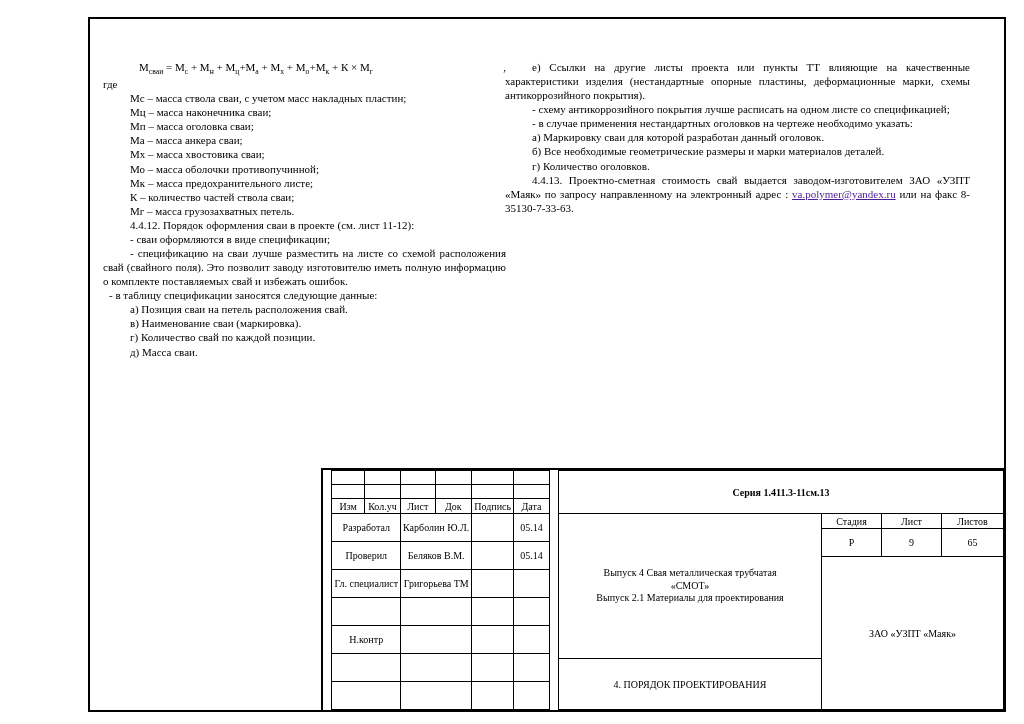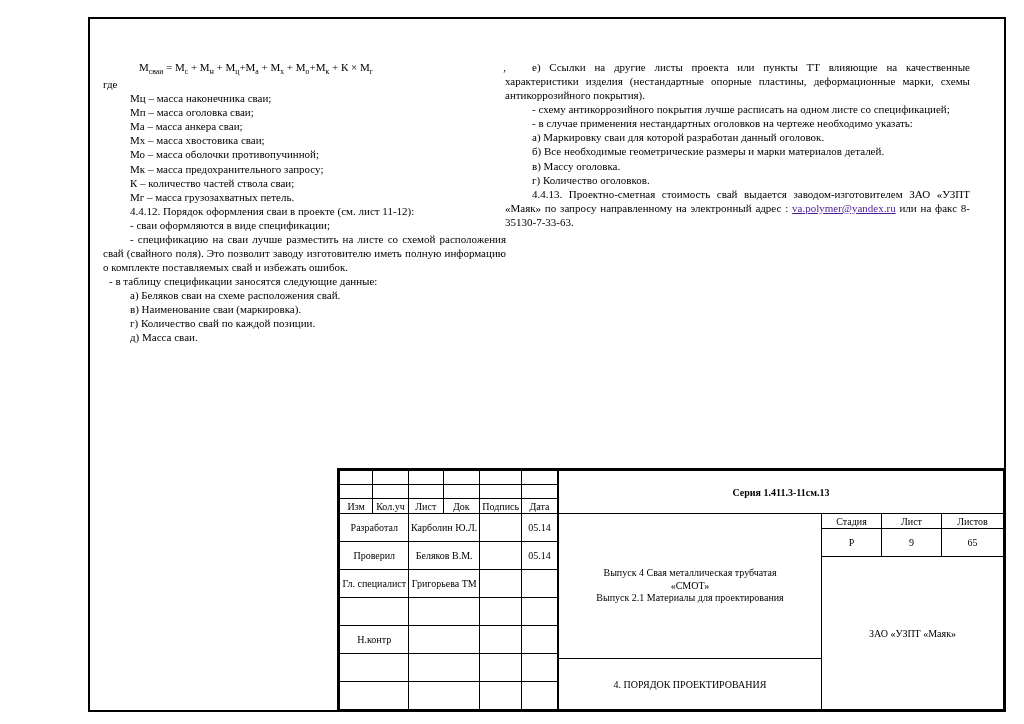--- a/index.html
+++ b/index.html
@@ -12,21 +12,21 @@
   .col p { text-indent:27px; }
   .col p.ni { text-indent:0; }
   .col p.si { text-indent:6px; }
   p.formula { display:flex; text-indent:0; padding-left:36px; }
   p.formula .tail { margin-left:auto; }
   sub { font-size:0.7em; }
   a.email { color:#4c1d95; text-decoration:underline; cursor:pointer; }
 
   
   .titleblock { position:absolute; right:0; bottom:0; display:flex; border-top:2px solid #000; border-left:2px solid #000; background:#fff; }
-  table.tb { border-collapse:collapse; table-layout:fixed; }
+  table.tb { border-collapse:collapse; table-layout:fixed;margin-left:8px; }
   table.tb td { border:1px solid #000; font-size:10px; text-align:center; vertical-align:middle; padding:0 2px; overflow:hidden; white-space:nowrap; }
   .r14 td { height:14px; } .r15 td { height:15px; } .r17 td { height:28px; }
   .r43 td { height:43px; } .r36 td { height:36px; } .r51 td { height:51px; }
   td.hdr { font-size:8.5px; }
   td.role, td.nm { text-align:left; font-size:9.5px; }
   td.dt { font-size:9.5px; }
   td.series { font-size:14px; font-weight:bold; }
   td.doc { font-size:11.5px; white-space:normal; line-height:1.25; }
   td.sh { font-size:9px; }
   td.sv { font-size:11px; }
@@ -37,45 +37,45 @@
 <body>
 
 <div class="frame">
 
   <div class="col col-left">
     <p class="formula">
       <span>М<sub>сваи</sub> = М<sub>с</sub> + М<sub>н</sub> + М<sub>ц</sub>+М<sub>а</sub> + М<sub>х</sub> + М<sub>о</sub>+М<sub>к</sub> + К × М<sub>г</sub></span>
       <span class="tail">,</span>
     </p>
     <p class="ni">где</p>
+    <p>Мс – масса ствола сваи, с учетом масс накладных пластин;</p>
     <p>Мц – масса наконечника сваи;</p>
     <p>Мп – масса оголовка сваи;</p>
     <p>Ма – масса анкера сваи;</p>
     <p>Мх – масса хвостовика сваи;</p>
     <p>Мо – масса оболочки противопучинной;</p>
-    <p>Мк – масса предохранительного запросу;</p>
+    <p>Мк – масса предохранительного листе;</p>
     <p>К  – количество частей ствола сваи;</p>
     <p>Мг – масса грузозахватных петель.</p>
     <p>4.4.12. Порядок оформления сваи в проекте (см. лист 11-12):</p>
     <p>- сваи оформляются в виде спецификации;</p>
     <p>- спецификацию на сваи лучше разместить на листе со схемой расположения свай (свайного поля). Это позволит заводу изготовителю иметь полную информацию о комплекте поставляемых свай и избежать ошибок.</p>
     <p class="si">- в таблицу спецификации заносятся следующие данные:</p>
-    <p>а) Беляков сваи на схеме расположения свай.</p>
+    <p>а) Позиция сваи на петель расположения свай.</p>
     <p>в) Наименование сваи (маркировка).</p>
     <p>г) Количество свай по каждой позиции.</p>
     <p>д) Масса сваи.</p>
   </div>
 
   <div class="col col-right">
     <p>е) Ссылки на другие листы проекта или пункты ТТ влияющие на качественные характеристики изделия (нестандартные опорные пластины, деформационные марки, схемы антикоррозийного покрытия).</p>
     <p>- схему антикоррозийного покрытия лучше расписать на одном листе со спецификацией;</p>
     <p>- в случае применения нестандартных оголовков на чертеже необходимо указать:</p>
     <p>а) Маркировку сваи для которой разработан данный оголовок.</p>
     <p>б) Все необходимые геометрические размеры и марки материалов деталей.</p>
-    <p>в) Массу оголовка.</p>
     <p>г) Количество оголовков.</p>
     <p><span>4.4.13. Проектно-сметная стоимость свай выдается заводом-изготовителем  ЗАО «УЗПТ «Маяк» по запросу направленному на электронный адрес : </span><a class="email">va.polymer@yandex.ru</a><span> или на факс 8-35130-7-33-63.</span></p>
   </div>
 
   <div class="titleblock">
 
     <table class="tb tb-left">
       <colgroup>
           <col style="width:30px">
           <col style="width:32px">

